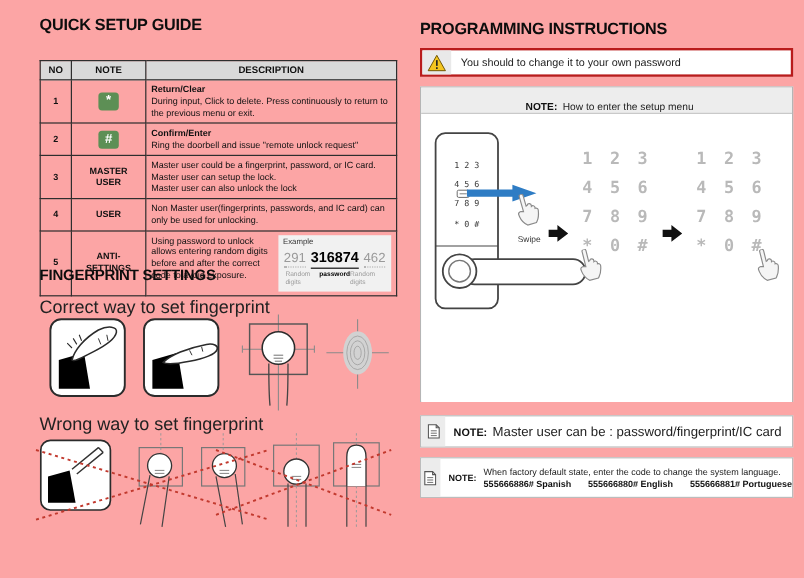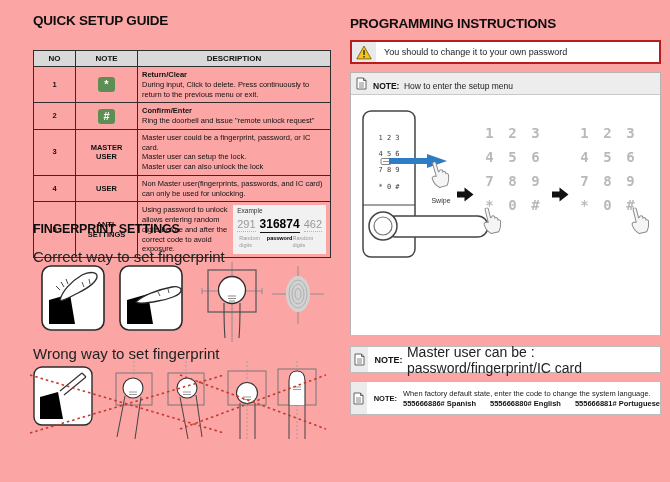--- a/index.html
+++ b/index.html
@@ -32,32 +32,32 @@
   .example-caps { display:flex; justify-content:space-between; font-size:5.5px; color:#9a9a9a; margin-top:2px; padding:0 2px; }
   .cap-pass { color:#000; font-weight:bold; }
 
   
   .warn-box { position:absolute; left:350px; top:40px; width:311px; height:24px; border:2px solid #b91c1c;
               display:flex; align-items:center; background:#fff; }
   .warn-icon-cell { width:24px; height:100%; background:#e9e9e9; display:flex; align-items:center; justify-content:center; }
   .warn-text { font-size:9px; margin-left:8px; color:#222; }
 
   .setup-box { position:absolute; left:350px; top:72px; width:311px; height:263px; border:1px solid #b5b5b5; background:#fff; }
-  .setup-head { height:22px; background:#ededed; border-bottom:1px solid #c9c9c9; display:flex; align-items:center; gap:6px; padding-left:5px; }
+  .setup-head { height:22px; background:#ededed; border-bottom:1px solid #c9c9c9; display:flex; align-items:center; gap:6px; padding-left:5px;flex-direction:column; }
   .note-label { font-weight:bold; font-size:8.5px; }
   .note-text { font-size:8.5px; color:#222; }
   .setup-body { position:relative; width:100%; height:240px; background:#fff; }
 
   .icon-cell { width:20px; align-self:stretch; background:#ececec; display:flex; align-items:center; justify-content:center; }
 
   .note-bar { position:absolute; left:350px; width:311px; border:1px solid #bcbcbc; background:#fff; display:flex; align-items:center; }
   .note-bar.master { top:346px; height:27px; }
   .note-bar.lang { top:381px; height:34px; }
   .note-bar .note-label { font-size:9px; margin-left:7px; }
-  .note-bar .note-text { font-size:14px; }
+  .note-bar .note-text { font-size:11px; }
   .lang-lines { margin-left:6px; }
   .lang-line1 { font-size:7.5px; color:#222; }
   .lang-line2 { font-size:7.5px; font-weight:bold; margin-top:1px; display:flex; gap:14px; }
   .note-bar.lang .note-label { font-size:7.5px; }
 
   
   .keypad { position:absolute; display:grid; grid-template-columns:repeat(3,23px); grid-auto-rows:24px;
             justify-items:center; align-items:center; font-family:"DejaVu Sans Mono", monospace;
             font-weight:bold; font-size:14px; color:#b9b9b9; }
   .swipe-label { position:absolute; font-size:7px; color:#333; }
@@ -68,21 +68,21 @@
 </head>
 <body>
 
 <div class="page">
 
   <div class="h1" style="left:33px; top:13px;">QUICK SETUP GUIDE</div>
 
   <table class="guide">
     <tbody>
         <tr>
-      <th style="width:42px;">NO</th>
+      <th style="width:26px;">NO</th>
       <th style="width:62px;">NOTE</th>
       <th>DESCRIPTION</th>
     </tr>
     <tr>
       <td class="no-cell">1</td>
       <td class="term-cell">
             <span class="key-chip">*</span>
           </td>
       <td>
         <div class="desc-title">Return/Clear</div>

